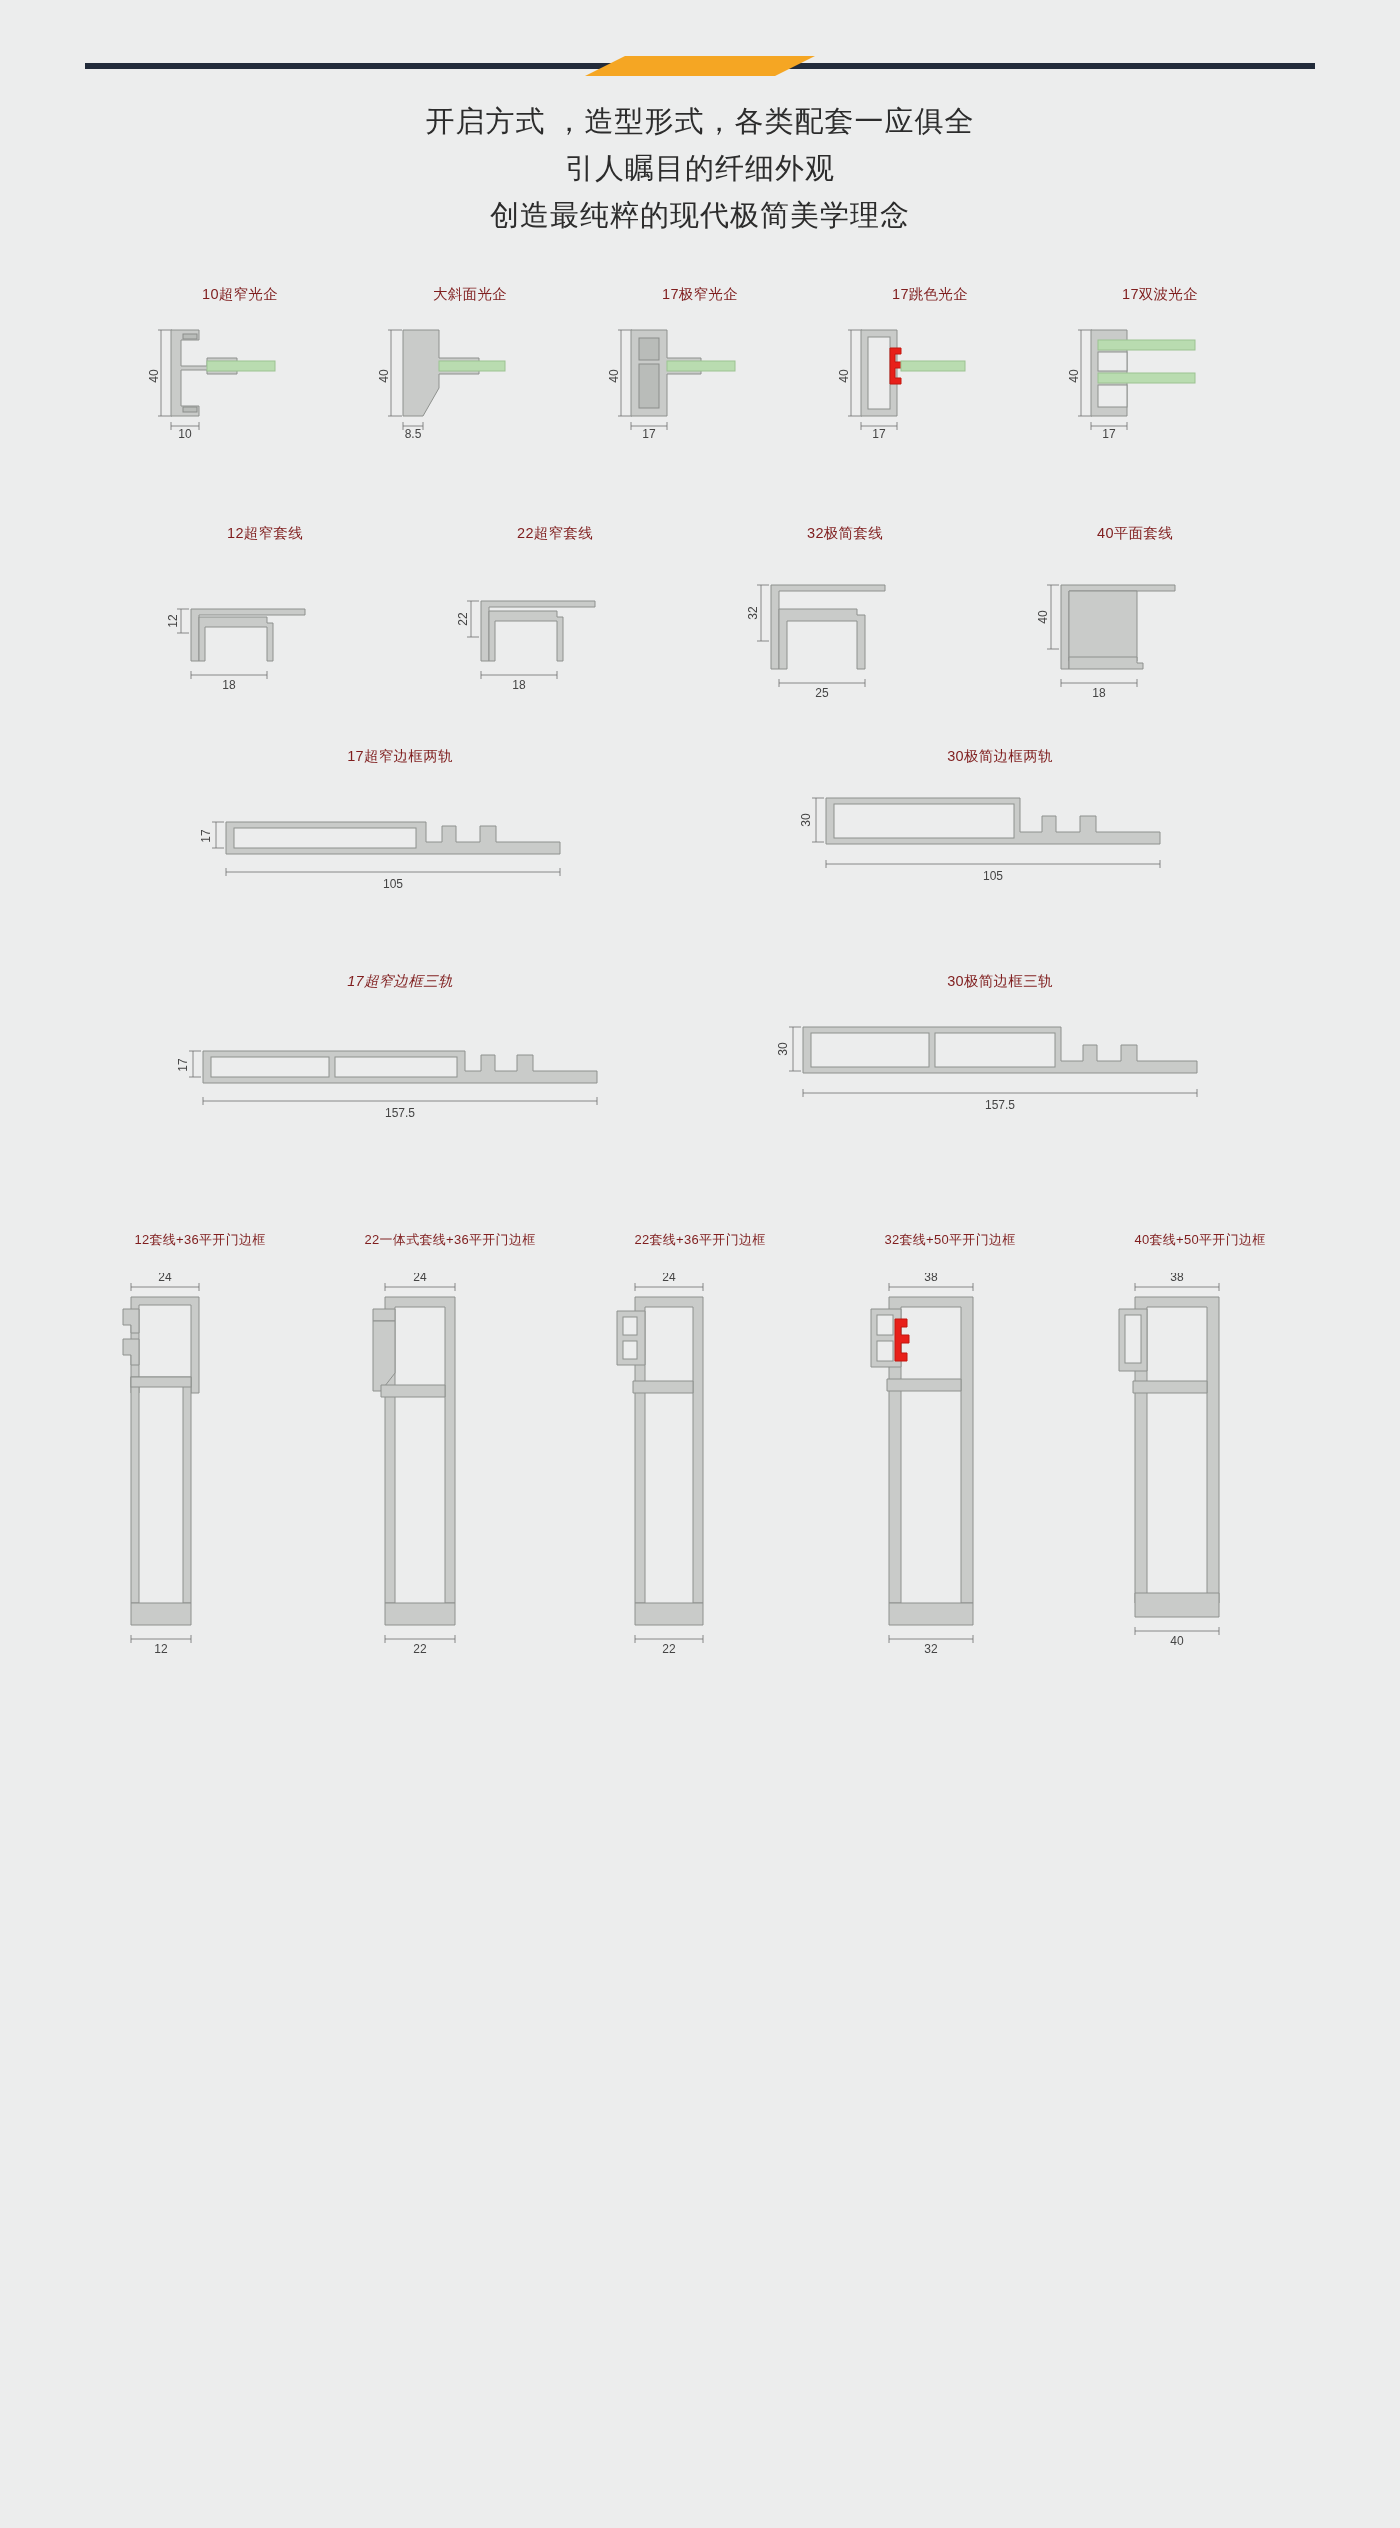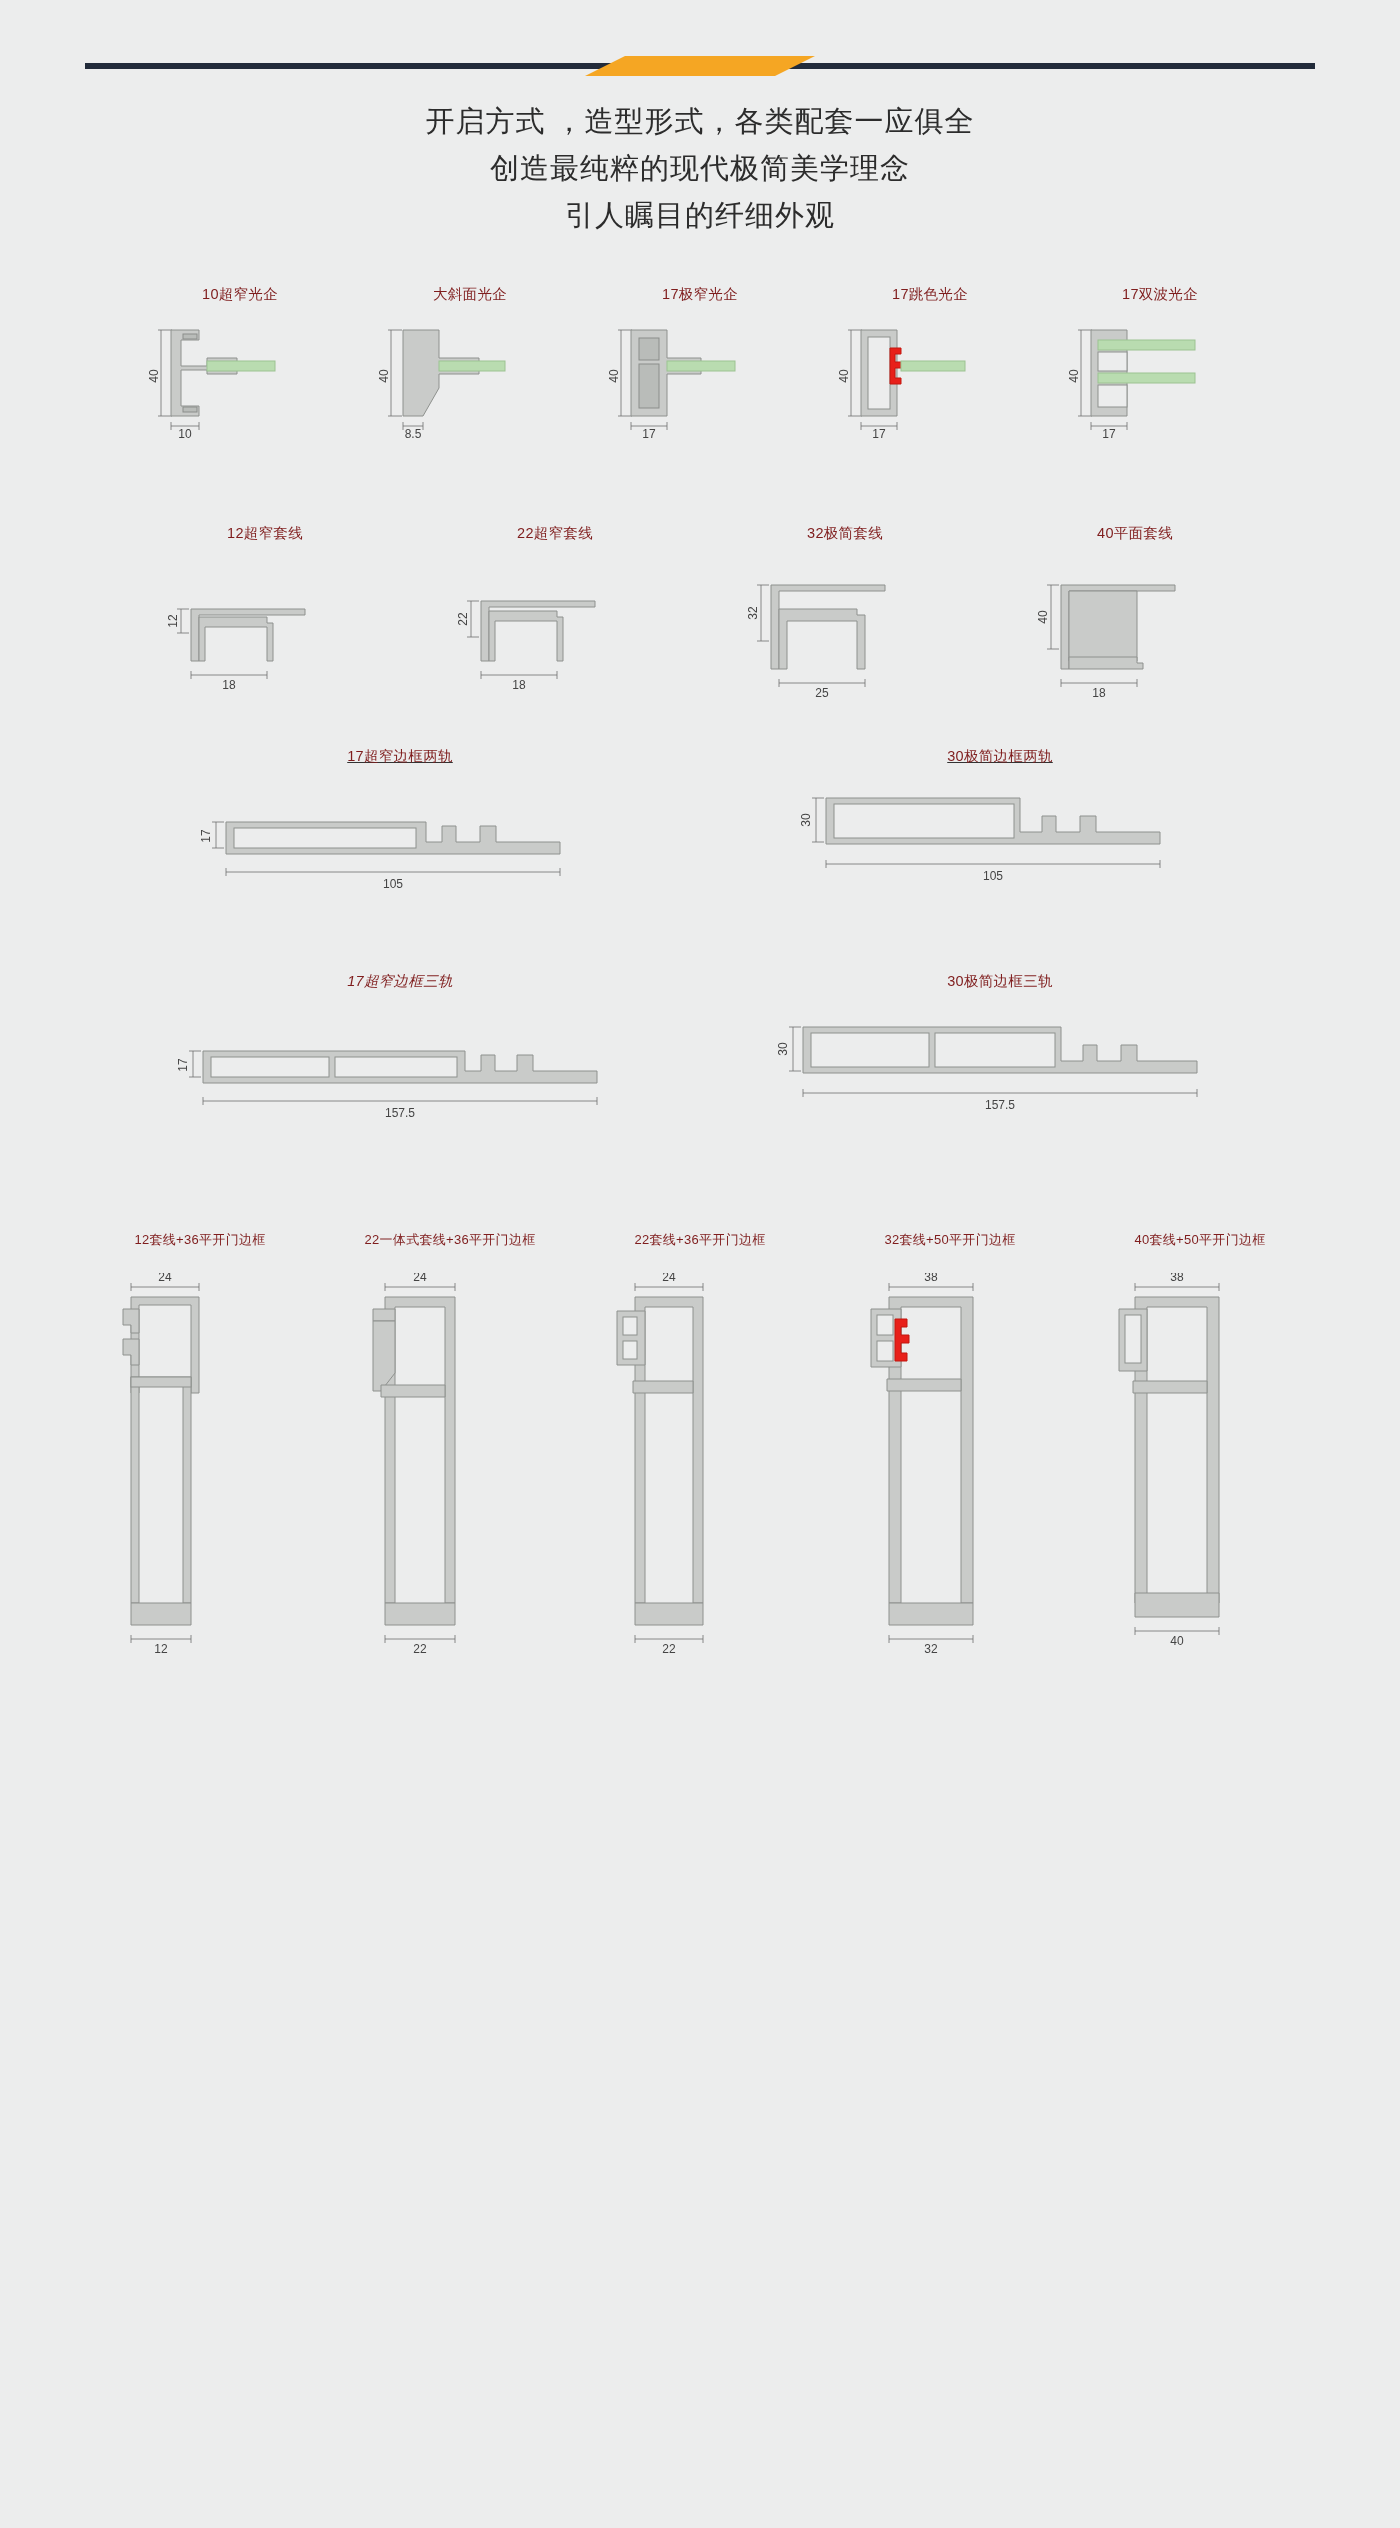--- a/index.html
+++ b/index.html
@@ -114,22 +114,22 @@
       <div class="chev">
         <svg width="230" height="20" viewBox="0 0 230 20">
           <polygon points="0,20 40,0 230,0 190,20" fill="#f5a623"></polygon>
         </svg>
       </div>
     </div>
   </div>
 
   <div class="subtitle">
     <div>开启方式 ，造型形式，各类配套一应俱全</div>
+    <div>引人瞩目的纤细外观</div>
     <div>创造最纯粹的现代极简美学理念</div>
-    <div>引人瞩目的纤细外观</div>
   </div>
 
   <div class="section" style="margin-top:46px;">
     <div class="row">
 
       <div class="cell" style="width:230px;">
         <div class="cell-label">10超窄光企</div>
         <svg class="fig" width="190" height="120" viewBox="0 0 190 120">
 
           <line class="dim" x1="16" y1="12" x2="16" y2="98"></line>
@@ -289,21 +289,21 @@
           <line class="dim" x1="36" y1="126" x2="112" y2="126"></line>
           <line class="dim" x1="36" y1="122" x2="36" y2="130"></line>
           <line class="dim" x1="112" y1="122" x2="112" y2="130"></line>
           <text class="dimtxt" x="74" y="140" text-anchor="middle">18</text>
         </svg>
       </div>
 
     </div>
   </div>
 
-  <div class="section" style="text-decoration:underline;">
+  <div class="section" style="">
     <div class="row">
 
       <div class="cell" style="width:600px;">
         <div class="cell-label" style="margin-bottom:30px;">17超窄边框两轨</div>
         <svg class="fig" width="440" height="110" viewBox="0 0 440 110">
           <line class="dim" x1="36" y1="26" x2="36" y2="52"></line>
           <line class="dim" x1="32" y1="26" x2="44" y2="26"></line>
           <line class="dim" x1="32" y1="52" x2="44" y2="52"></line>
           <text class="dimtxt-v" x="30" y="40" transform="rotate(-90 30 40)" text-anchor="middle">17</text>
           <path class="prof" d="M46,26 L246,26 L246,46 L262,46 L262,30 L276,30 L276,46 L300,46 L300,30 L316,30 L316,46 L380,46 L380,58 L46,58 Z"></path>

